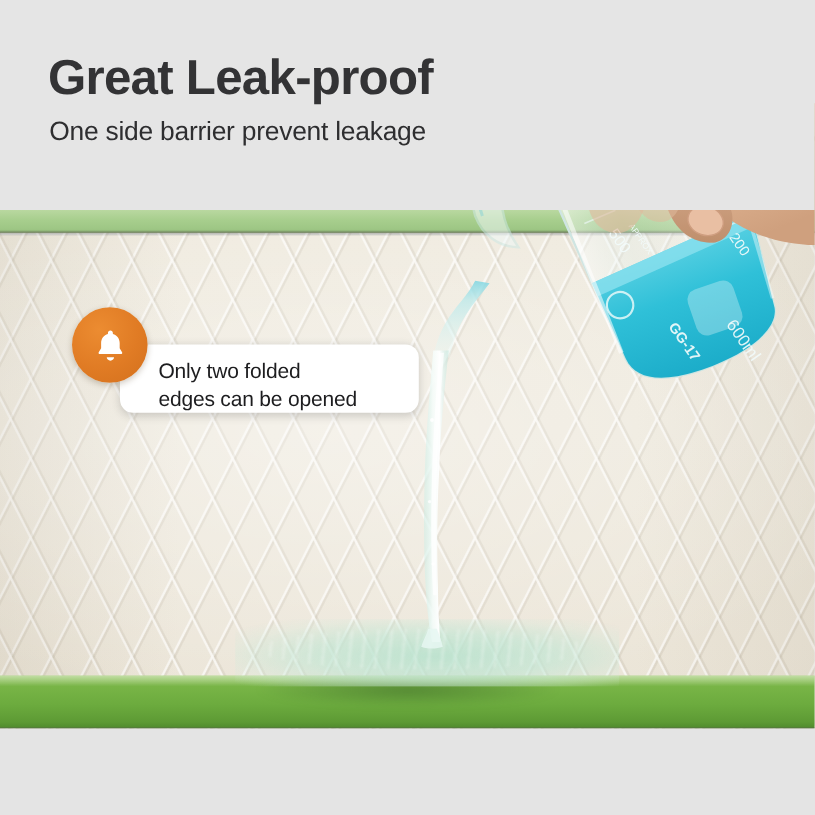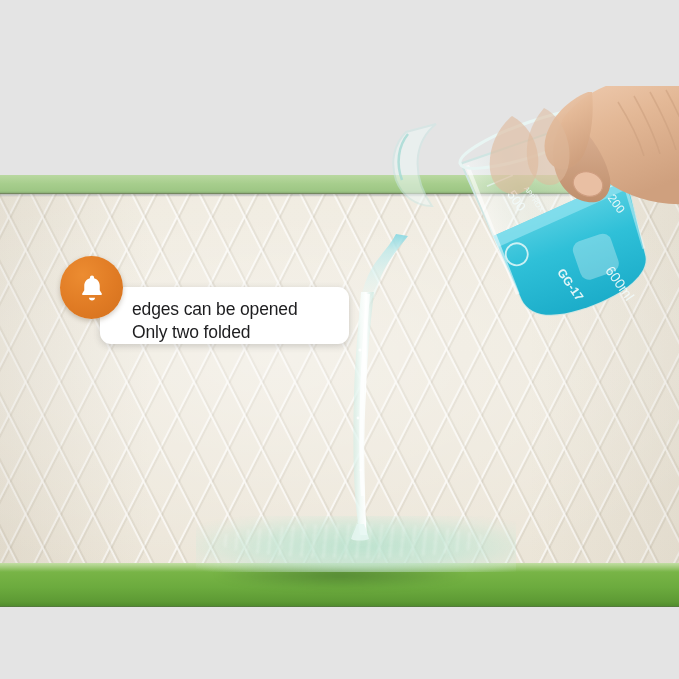--- a/index.html
+++ b/index.html
@@ -259,28 +259,32 @@
       <path d="M196,6 C176,14 160,30 154,50 C150,64 154,76 164,82
                C174,86 186,80 192,68 C200,50 202,26 200,6 Z" fill="url(#skin)" opacity=".95"></path>
 
       <path d="M120,30 C104,44 96,64 98,84 C100,100 112,110 126,108
                C140,104 148,88 146,70 C144,52 134,38 120,30 Z" fill="#dfb99c" opacity=".62"></path>
       <path d="M152,22 C138,38 132,58 136,78 C140,94 152,102 164,98
                C176,92 180,74 176,56 C172,40 164,28 152,22 Z" fill="#dfb99c" opacity=".55"></path>
     </g>
   </svg>
 
+  <div class="header">
+    <div class="headline">Great Leak-proof</div>
+    <div class="subhead">One side barrier prevent leakage</div>
+  </div>
 
   <div class="callout">
     <div class="callout-box"></div>
     <div class="bell-badge">
       <svg width="32" height="32" viewBox="0 0 24 24">
         <path fill="#ffffff" d="M12 2.6c-.85 0-1.55.7-1.55 1.55v.55C7.9 5.35 6.2 7.6 6.2 10.3v3.3l-1.5 2.5c-.3.5.06 1.15.65 1.15h13.3c.59 0 .95-.65.65-1.15l-1.5-2.5v-3.3c0-2.7-1.7-4.95-4.25-5.6V4.15c0-.85-.7-1.55-1.55-1.55z"></path>
         <path fill="#ffffff" d="M12 21.4c1.27 0 2.3-.95 2.3-2.1H9.7c0 1.15 1.03 2.1 2.3 2.1z"></path>
       </svg>
     </div>
     <div class="callout-text">
+      <span>Only two folded</span>
       <span>edges can be opened</span>
-      <span>Only two folded</span>
     </div>
   </div>
 
 </div>
 
 </body></html>

